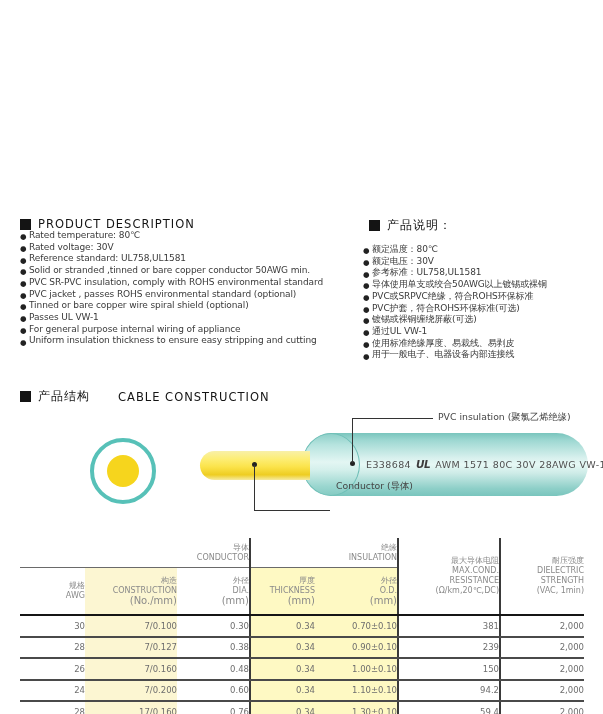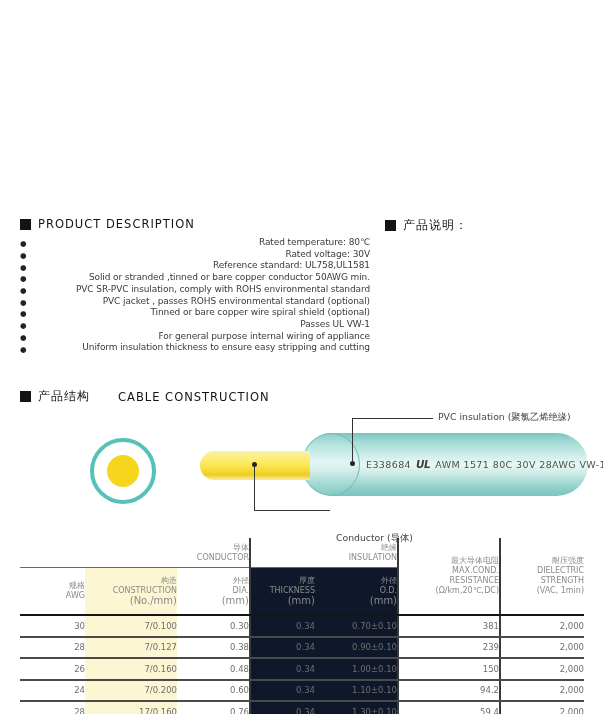--- a/index.html
+++ b/index.html
@@ -45,49 +45,61 @@
   table.spec th,table.spec td{padding:0;margin:0;font-weight:normal;text-align:right;vertical-align:middle;}
   .grp-row th{height:29px;}
   .grp{color:#8a8a8a;font-size:8px;line-height:10px;}
   .grp-ul{border-bottom:1px solid #6a6a6a;}
   .det-row th{height:46px;}
   .det{color:#8a8a8a;font-size:8px;line-height:10px;border-bottom:2px solid #151515;}
   .det .sub{font-size:10px;}
   .multi{color:#8a8a8a;font-size:8px;line-height:10px;border-bottom:2px solid #151515;}
   .div-l{border-left:2px solid #3a3a3a;}
   .bg-y{background:#fcf6d2;}
-  .bg-b{background:#0f172a;}
+  .bg-b{background:#fef9c3;}
   tbody.rows td{height:19.5px;font-size:8.5px;color:#6e6e6e;border-bottom:2px solid #4a4a4a;}
 </style>
 </head>
 <body>
 
 <div class="page">
 
   <div class="sec-head" style="left:20px;top:187px;">
     <span class="sq"></span>
     <span class="t">PRODUCT DESCRIPTION</span>
   </div>
-  <ul class="blist" style="left:20px;top:207px;width:350px;text-align:right;">
+  <ul class="blist" style="left:20px;top:200px;width:350px;">
     <li>Rated temperature: 80℃</li>
     <li>Rated voltage: 30V</li>
     <li>Reference standard: UL758,UL1581</li>
     <li>Solid or stranded ,tinned or bare copper conductor 50AWG min.</li>
     <li>PVC SR-PVC insulation, comply with ROHS environmental standard</li>
     <li>PVC jacket , passes ROHS environmental standard (optional)</li>
     <li>Tinned or bare copper wire spiral shield (optional)</li>
     <li>Passes UL VW-1</li>
     <li>For general purpose internal wiring of appliance</li>
     <li>Uniform insulation thickness to ensure easy stripping and cutting</li>
   </ul>
 
-  <div class="sec-head" style="left:385px;top:187px;justify-content:flex-end;">
+  <div class="sec-head" style="left:369px;top:187px;justify-content:flex-end;">
     <span class="sq"></span>
     <span class="t-zh">产品说明：</span>
   </div>
+  <ul class="blist" style="left:363px;top:214px;width:235px;">
+    <li>额定温度：80℃</li>
+    <li>额定电压：30V</li>
+    <li>参考标准：UL758,UL1581</li>
+    <li>导体使用单支或绞合50AWG以上镀锡或裸铜</li>
+    <li>PVC或SRPVC绝缘，符合ROHS环保标准</li>
+    <li>PVC护套，符合ROHS环保标准(可选)</li>
+    <li>镀锡或裸铜缠绕屏蔽(可选)</li>
+    <li>通过UL VW-1</li>
+    <li>使用标准绝缘厚度、易裁线、易剥皮</li>
+    <li>用于一般电子、电器设备内部连接线</li>
+  </ul>
 
   <div class="sec-head" style="left:20px;top:358px;">
     <span class="sq"></span>
     <span class="t-zh">产品结构</span>
     <span class="gap"></span>
     <span class="t">CABLE CONSTRUCTION</span>
   </div>
 
   <div class="abs cross-outer"></div>
   <div class="abs cross-inner"></div>
@@ -103,21 +115,21 @@
   </div>
 
   <div class="abs dot" style="left:350px;top:431px;"></div>
   <div class="abs lead" style="left:352px;top:388px;width:1px;height:45px;"></div>
   <div class="abs lead" style="left:352px;top:388px;width:81px;height:1px;"></div>
   <div class="abs dia-label" style="left:438px;top:381px;">PVC insulation (聚氯乙烯绝缘)</div>
 
   <div class="abs dot" style="left:252px;top:432px;"></div>
   <div class="abs lead" style="left:254px;top:435px;width:1px;height:46px;"></div>
   <div class="abs lead" style="left:254px;top:480px;width:76px;height:1px;"></div>
-  <div class="abs dia-label" style="left:336px;top:502px;">Conductor (导体)</div>
+  <div class="abs dia-label" style="left:336px;top:450px;">Conductor (导体)</div>
 
   <div class="abs spec-wrap">
     <table class="spec">
       <colgroup>
         <col style="width:65px">
           <col style="width:92px">
           <col style="width:73px">
         <col style="width:65px">
           <col style="width:83px">
           <col style="width:102px">

